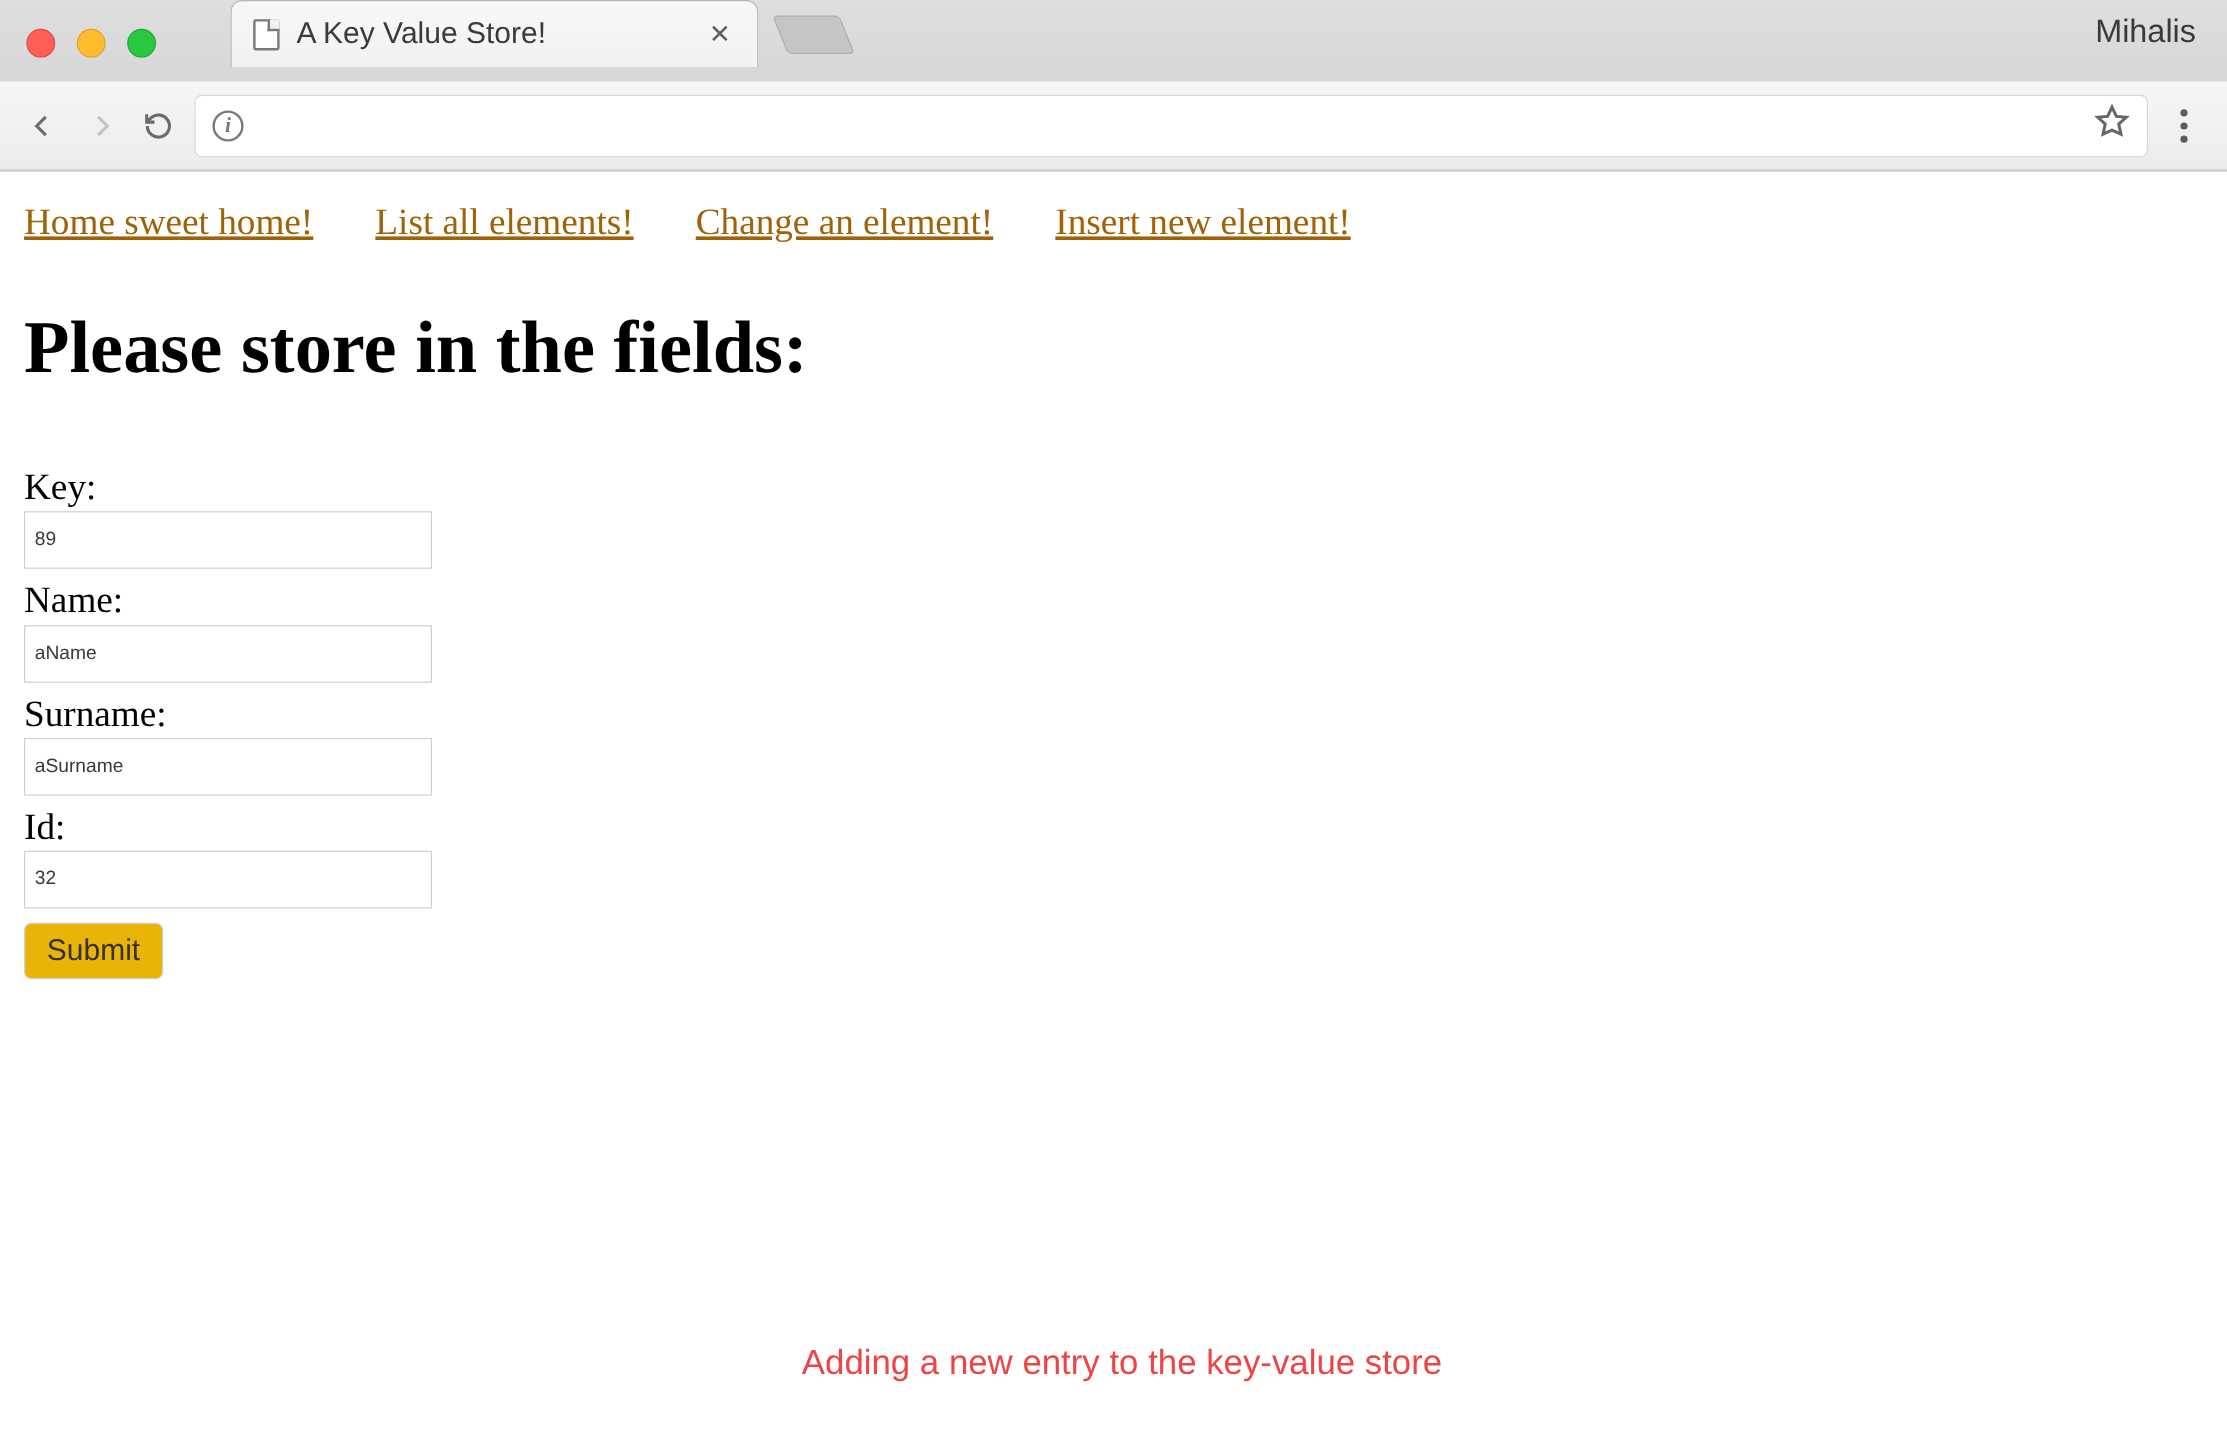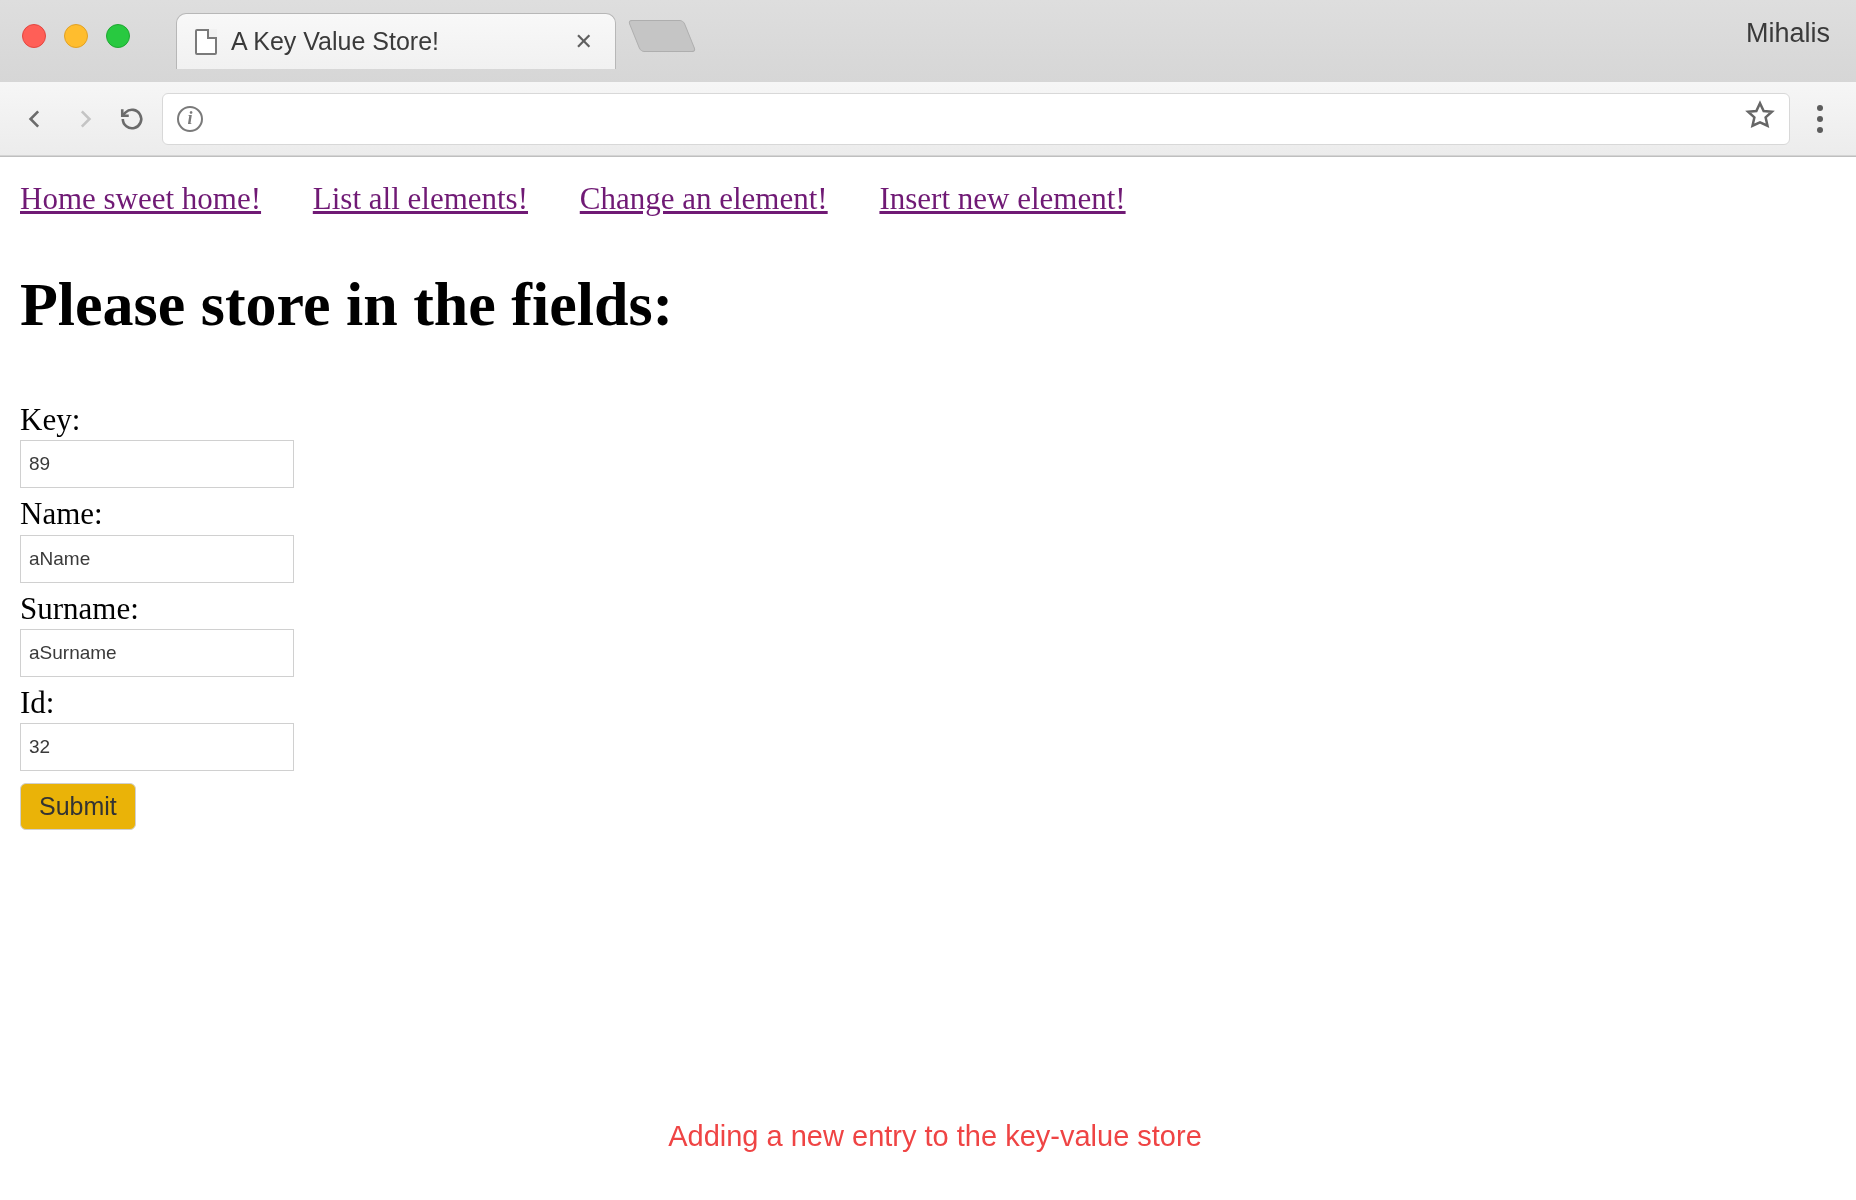--- a/index.html
+++ b/index.html
@@ -12,23 +12,23 @@
     }
 
     
     .chrome {
       background: #d6d6d6;
       background: linear-gradient(to bottom, #dedede 0%, #cfcfcf 100%);
       border-bottom: 1px solid #bfbfbf;
     }
     .tab-strip {
       display: flex;
-      align-items: center;
-      height: 82px;
-      padding-left: 16px;
+      align-items: flex-start;
+      height: 68px;
+      padding-left: 32px;
       position: relative;
     }
     .traffic {
       position: absolute;
       left: 22px;
       top: 24px;
       display: flex;
       gap: 18px;
     }
     .traffic .dot {
@@ -152,40 +152,40 @@
     
     .page {
       padding: 24px 20px;
       font-family: "Times New Roman", Times, serif;
     }
     .nav-links {
       font-size: 31px;
       margin-bottom: 52px;
     }
     .nav-links a {
-      color: #701a75;
+      color: #a16207;
       text-decoration: underline;
       margin-right: 44px;
     }
     h1.page-heading {
       font-size: 62px;
       font-weight: bold;
       margin-bottom: 60px;
       color: #000;
     }
     .form-block {
       font-size: 31px;
       color: #000;
     }
     .form-row { margin-bottom: 2px; }
     .form-row label { display: block; line-height: 1.3; }
     .form-row input[type="text"] {
-      width: 274px;
+      width: 340px;
       height: 48px;
-      font-size: 19px;
+      font-size: 16px;
       font-family: Arial, Helvetica, sans-serif;
       color: #3a3a3a;
       padding: 4px 8px;
       border: 1px solid #d0d0d0;
       background: #fff;
       margin-bottom: 4px;
     }
     .submit-btn {
       font-family: Arial, Helvetica, sans-serif;
       font-size: 25px;

